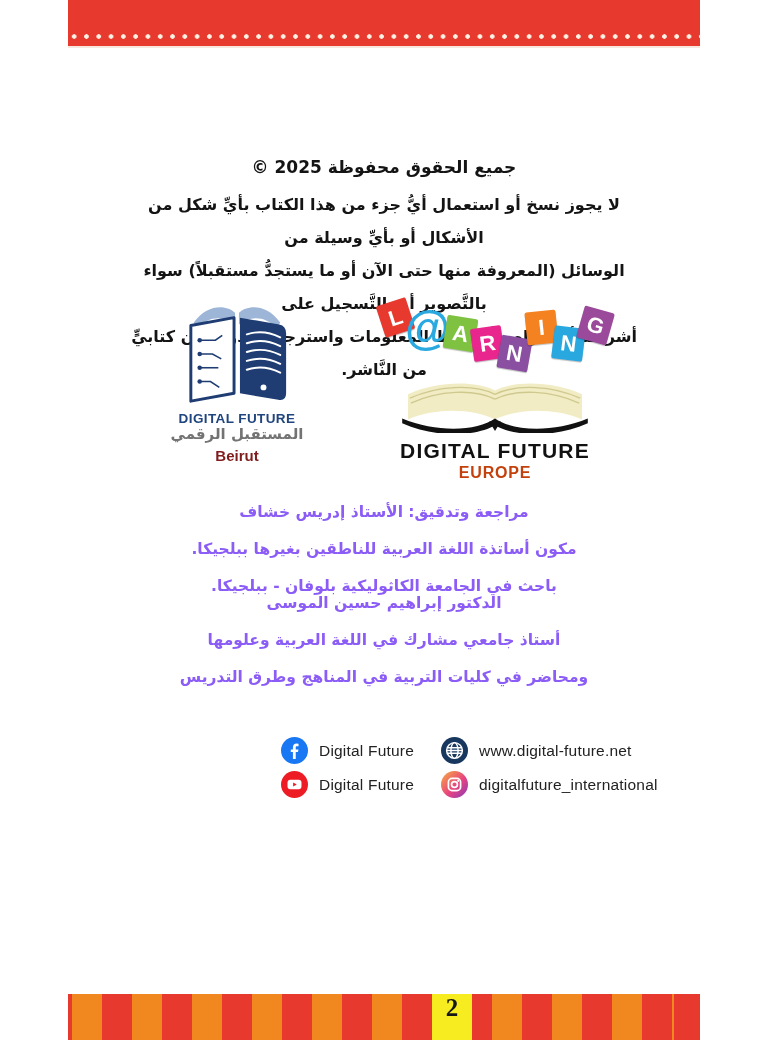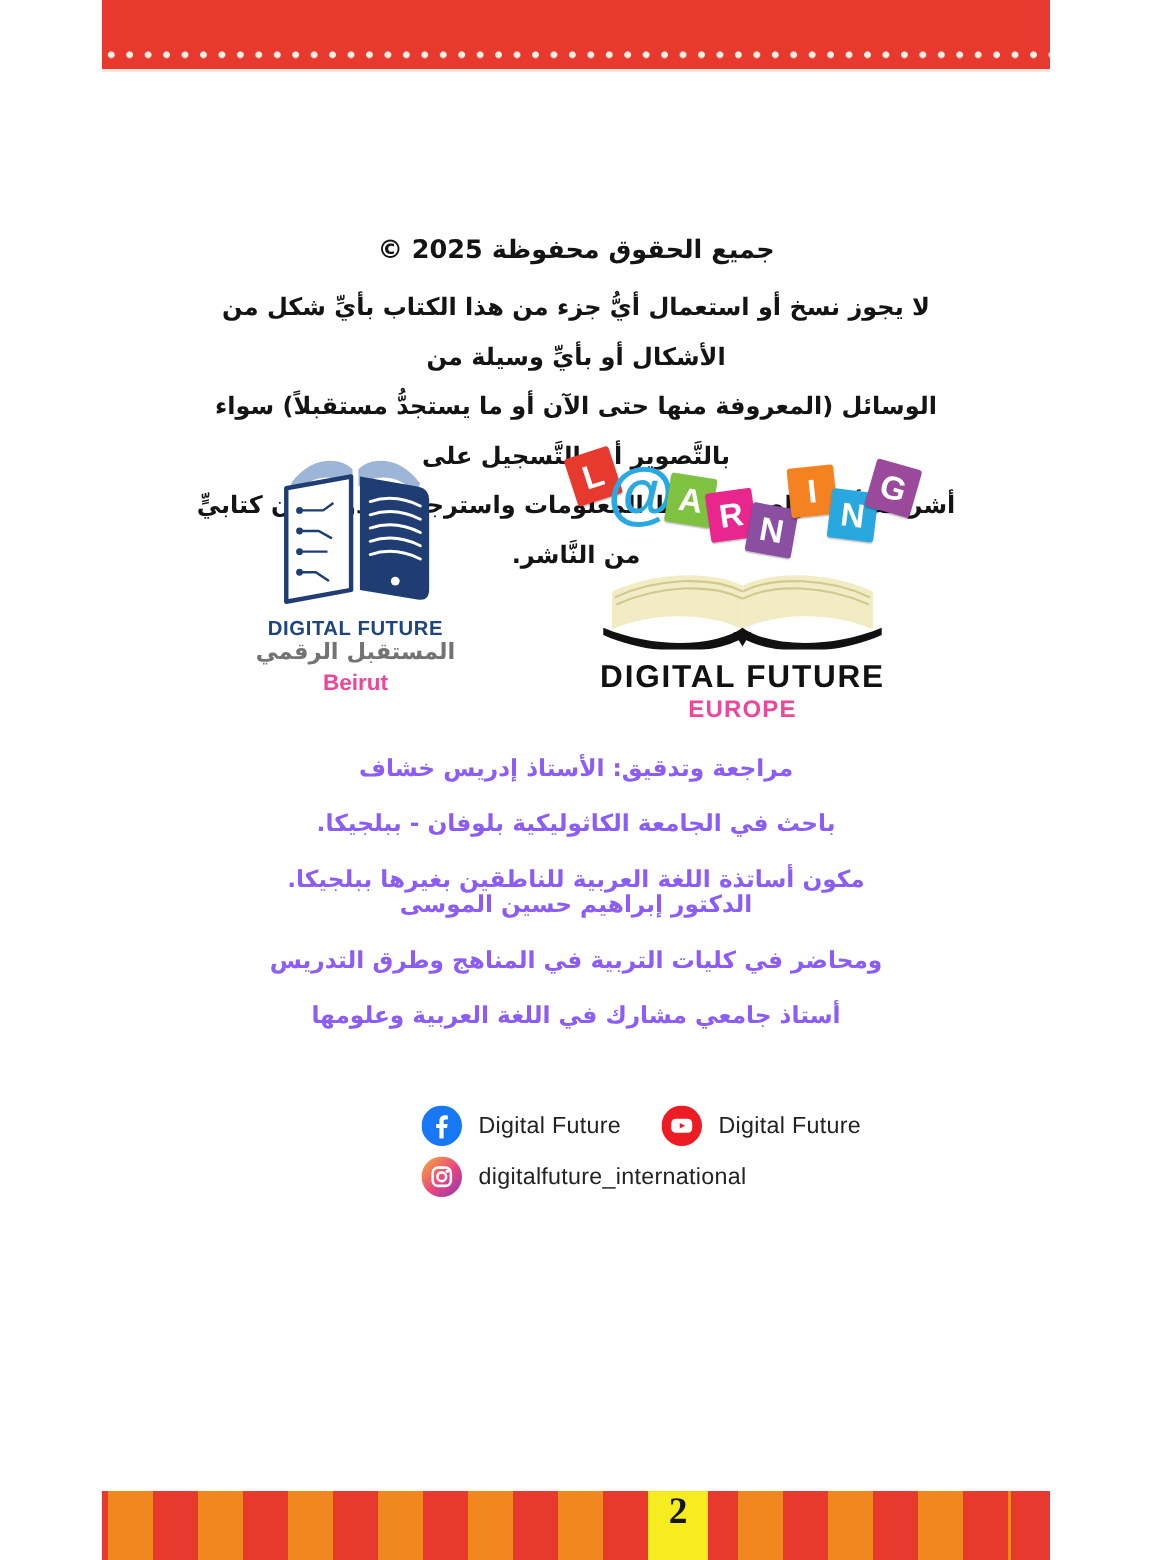--- a/index.html
+++ b/index.html
@@ -32,21 +32,21 @@
 
   
   .logos {
     position:absolute; top:299px; left:0; right:0;
     display:flex; justify-content:center; align-items:flex-start; gap:62px;
   }
   .logo-beirut { width:160px; text-align:center; }
   .logo-beirut svg { display:block; margin:0 auto; }
   .lb-name { color:#20457e; font-weight:700; font-size:13.5px; letter-spacing:.4px; margin-top:2px; }
   .lb-ar { color:#737373; font-weight:700; font-size:15px; direction:rtl; font-family:"DejaVu Sans",sans-serif; line-height:17px;}
-  .lb-city { color:#ec4899; font-weight:700; font-size:15px; margin-top:4px; }
+  .lb-city { color:#7f1d1d; font-weight:700; font-size:15px; margin-top:4px; }
 
   .logo-europe { width:232px; text-align:center; }
   .tiles { display:flex; justify-content:center; align-items:flex-start; height:74px; }
   .tile {
     width:31px; height:33px; margin:0 -2px; border-radius:2px;
     display:flex; align-items:center; justify-content:center;
     font-weight:700; font-size:22px; color:#fff;
     box-shadow:0 1px 1px rgba(0,0,0,.25);
   }
   .tile.at { width:42px; height:54px; background:none !important; box-shadow:none;
@@ -54,21 +54,21 @@
   .tile:nth-child(1){ transform:translateY(2px)  rotate(-18deg); }
   .tile:nth-child(2){ transform:translateY(2px); }
   .tile:nth-child(3){ transform:translateY(18px) rotate(9deg); }
   .tile:nth-child(4){ transform:translateY(28px) rotate(-8deg); }
   .tile:nth-child(5){ transform:translateY(38px) rotate(10deg); }
   .tile:nth-child(6){ transform:translateY(12px) rotate(-6deg); }
   .tile:nth-child(7){ transform:translateY(28px) rotate(7deg); }
   .tile:nth-child(8){ transform:translateY(10px) rotate(16deg); }
   .le-book { margin-top:2px; }
   .le-name { font-size:21px; font-weight:700; color:#111; letter-spacing:1.2px; margin-top:2px; }
-  .le-region { font-size:16px; font-weight:700; color:#ec4899; letter-spacing:.8px; margin-top:1px; }
+  .le-region { font-size:16px; font-weight:700; color:#c2410c; letter-spacing:.8px; margin-top:1px; }
 
   
   .credits {
     position:absolute; left:60px; right:60px;
     direction:rtl; text-align:center; color:#8b5cf6;
     font-family:"DejaVu Sans", sans-serif; font-weight:700;
   }
   .credits .line { font-size:15.5px; line-height:37px; }
   .reviewer { top:494px; }
   .author   { top:585px; }
@@ -168,40 +168,51 @@
         <path d="M4,45 C40,60 82,58 100,45 C118,58 160,60 196,45 L196,50 C160,66 118,63 100,52 C82,63 40,66 4,50 Z" fill="#111111"></path>
         <path d="M94,48 L100,58 L106,48 Z" fill="#111111"></path>
       </svg>
       <div class="le-name">DIGITAL FUTURE</div>
       <div class="le-region">EUROPE</div>
     </div>
   </div>
 
   <div class="credits reviewer">
     <div class="line">مراجعة وتدقيق: الأستاذ إدريس خشاف</div>
+    <div class="line">مكون أساتذة اللغة العربية للناطقين بغيرها ببلجيكا.</div>
     <div class="line">باحث في الجامعة الكاثوليكية بلوفان - ببلجيكا.</div>
-    <div class="line">مكون أساتذة اللغة العربية للناطقين بغيرها ببلجيكا.</div>
   </div>
 
   <div class="credits author">
     <div class="line">الدكتور إبراهيم حسين الموسى</div>
+    <div class="line">أستاذ جامعي مشارك في اللغة العربية وعلومها</div>
     <div class="line">ومحاضر في كليات التربية في المناهج وطرق التدريس</div>
-    <div class="line">أستاذ جامعي مشارك في اللغة العربية وعلومها</div>
   </div>
 
   <div class="social">
 
     <div class="social-item">
       <svg width="27" height="27" viewBox="0 0 24 24">
         <circle cx="12" cy="12" r="12" fill="#1877f2"></circle>
         <path d="M15.6,8.3 h-1.6 c-0.5,0 -0.9,0.5 -0.9,1.1 v1.6 h2.4 l-0.4,2.3 h-2 v6.2 h-2.5 v-6.2 H8.7 v-2.3 h1.9 V9.2 c0-2 1.3-3.4 3.1-3.4 l1.9,0.1 Z" fill="#ffffff"></path>
       </svg>
       <span class="label">Digital Future</span>
     </div>
 
+    <div class="social-item">
+      <svg width="27" height="27" viewBox="0 0 24 24">
+        <circle cx="12" cy="12" r="12" fill="#17375e"></circle>
+        <g stroke="#ffffff" stroke-width="1.3" fill="none">
+          <circle cx="12" cy="12" r="7"></circle>
+          <ellipse cx="12" cy="12" rx="3.2" ry="7"></ellipse>
+          <path d="M5.3,9.5 h13.4 M5,12 h14 M5.3,14.5 h13.4"></path>
+        </g>
+      </svg>
+      <span class="label">www.digital-future.net</span>
+    </div>
 
     <div class="social-item">
       <svg width="27" height="27" viewBox="0 0 24 24">
         <circle cx="12" cy="12" r="12" fill="#ed1c24"></circle>
         <rect x="5.8" y="7.8" width="12.4" height="8.4" rx="2.6" fill="#ffffff"></rect>
         <path d="M10.8,10.3 v3.4 l3.2,-1.7 Z" fill="#ed1c24"></path>
       </svg>
       <span class="label">Digital Future</span>
     </div>
 

